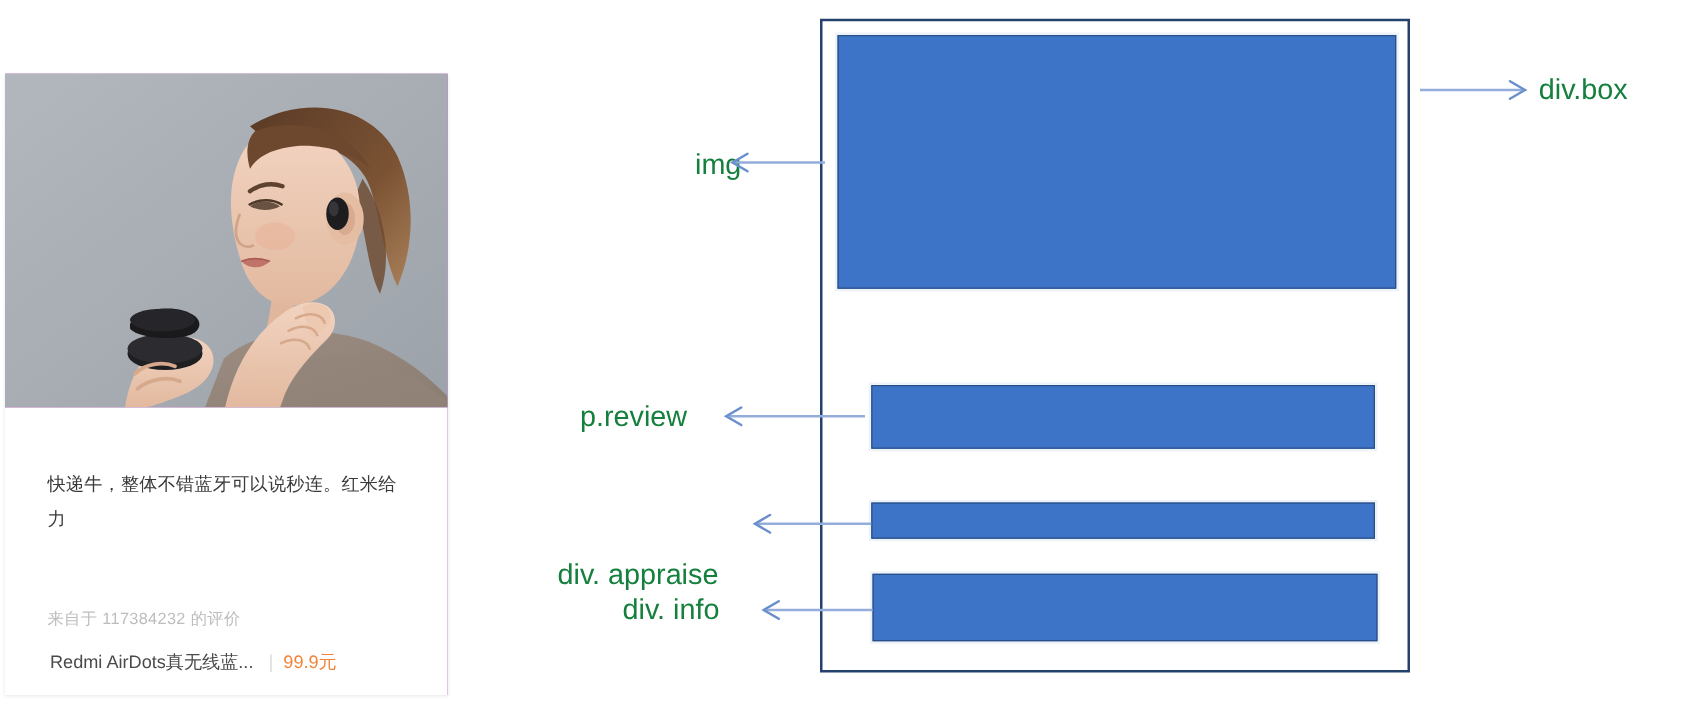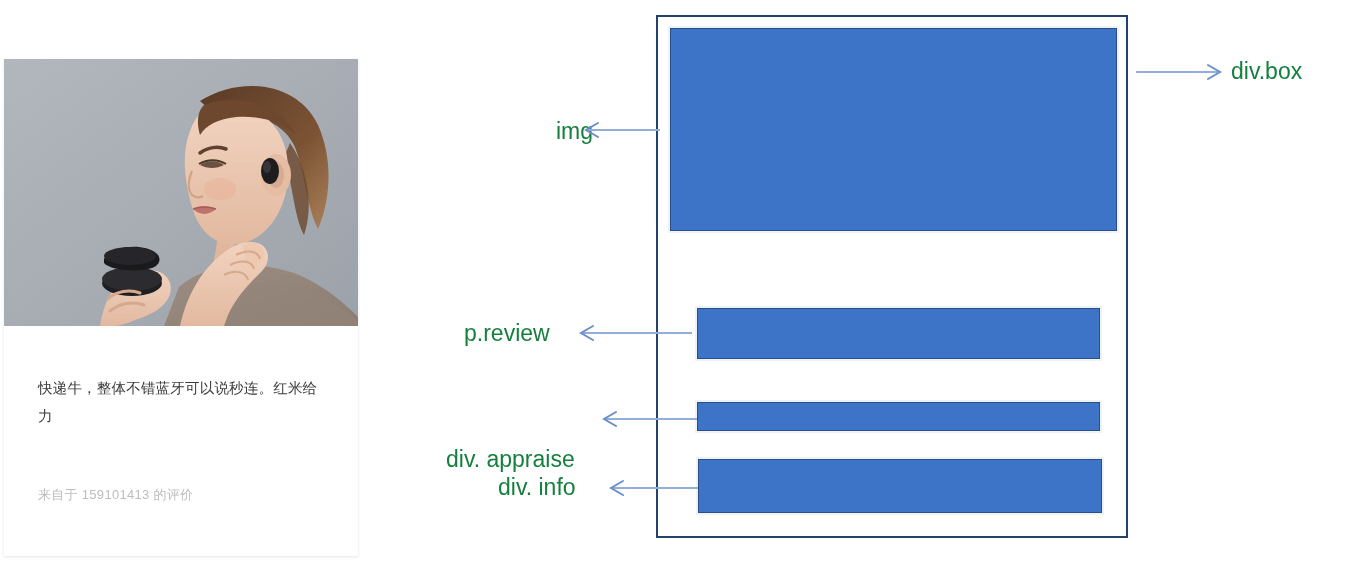--- a/index.html
+++ b/index.html
@@ -220,21 +220,26 @@
       <ellipse cx="128" cy="220" rx="30" ry="12" fill="#2c2c30"></ellipse>
       <path d="M100 200 C108 186 140 184 152 194 C158 199 156 206 148 209 C132 214 106 211 100 204 Z" fill="#1a1a1d"></path>
       <ellipse cx="126" cy="197" rx="26" ry="9" fill="#26262a"></ellipse>
       <path d="M104 240 C112 232 126 230 136 234" stroke="#d6a98d" stroke-width="3" fill="none" stroke-linecap="round"></path>
       <path d="M106 252 C116 244 130 242 140 246" stroke="#d6a98d" stroke-width="3" fill="none" stroke-linecap="round"></path>
     </svg>
   </div>
 
   <div class="card-body">
     <div class="review-text">快递牛，整体不错蓝牙可以说秒连。红米给力</div>
-    <div class="appraise-text">来自于 159101413 的评价</div>
+    <div class="appraise-text">来自于 117384232 的评价</div>
+    <div class="info-row">
+      <span class="info-title">Redmi AirDots真无线蓝...</span>
+      <span class="info-divider">|</span>
+      <span class="info-price">99.9元</span>
+    </div>
   </div>
 </div>
 
 <div class="diagram">
   <div class="outer-box"></div>
   <div class="blue-rect rect-img"></div>
   <div class="blue-rect rect-review"></div>
   <div class="blue-rect rect-appraise"></div>
   <div class="blue-rect rect-info"></div>
 </div>

